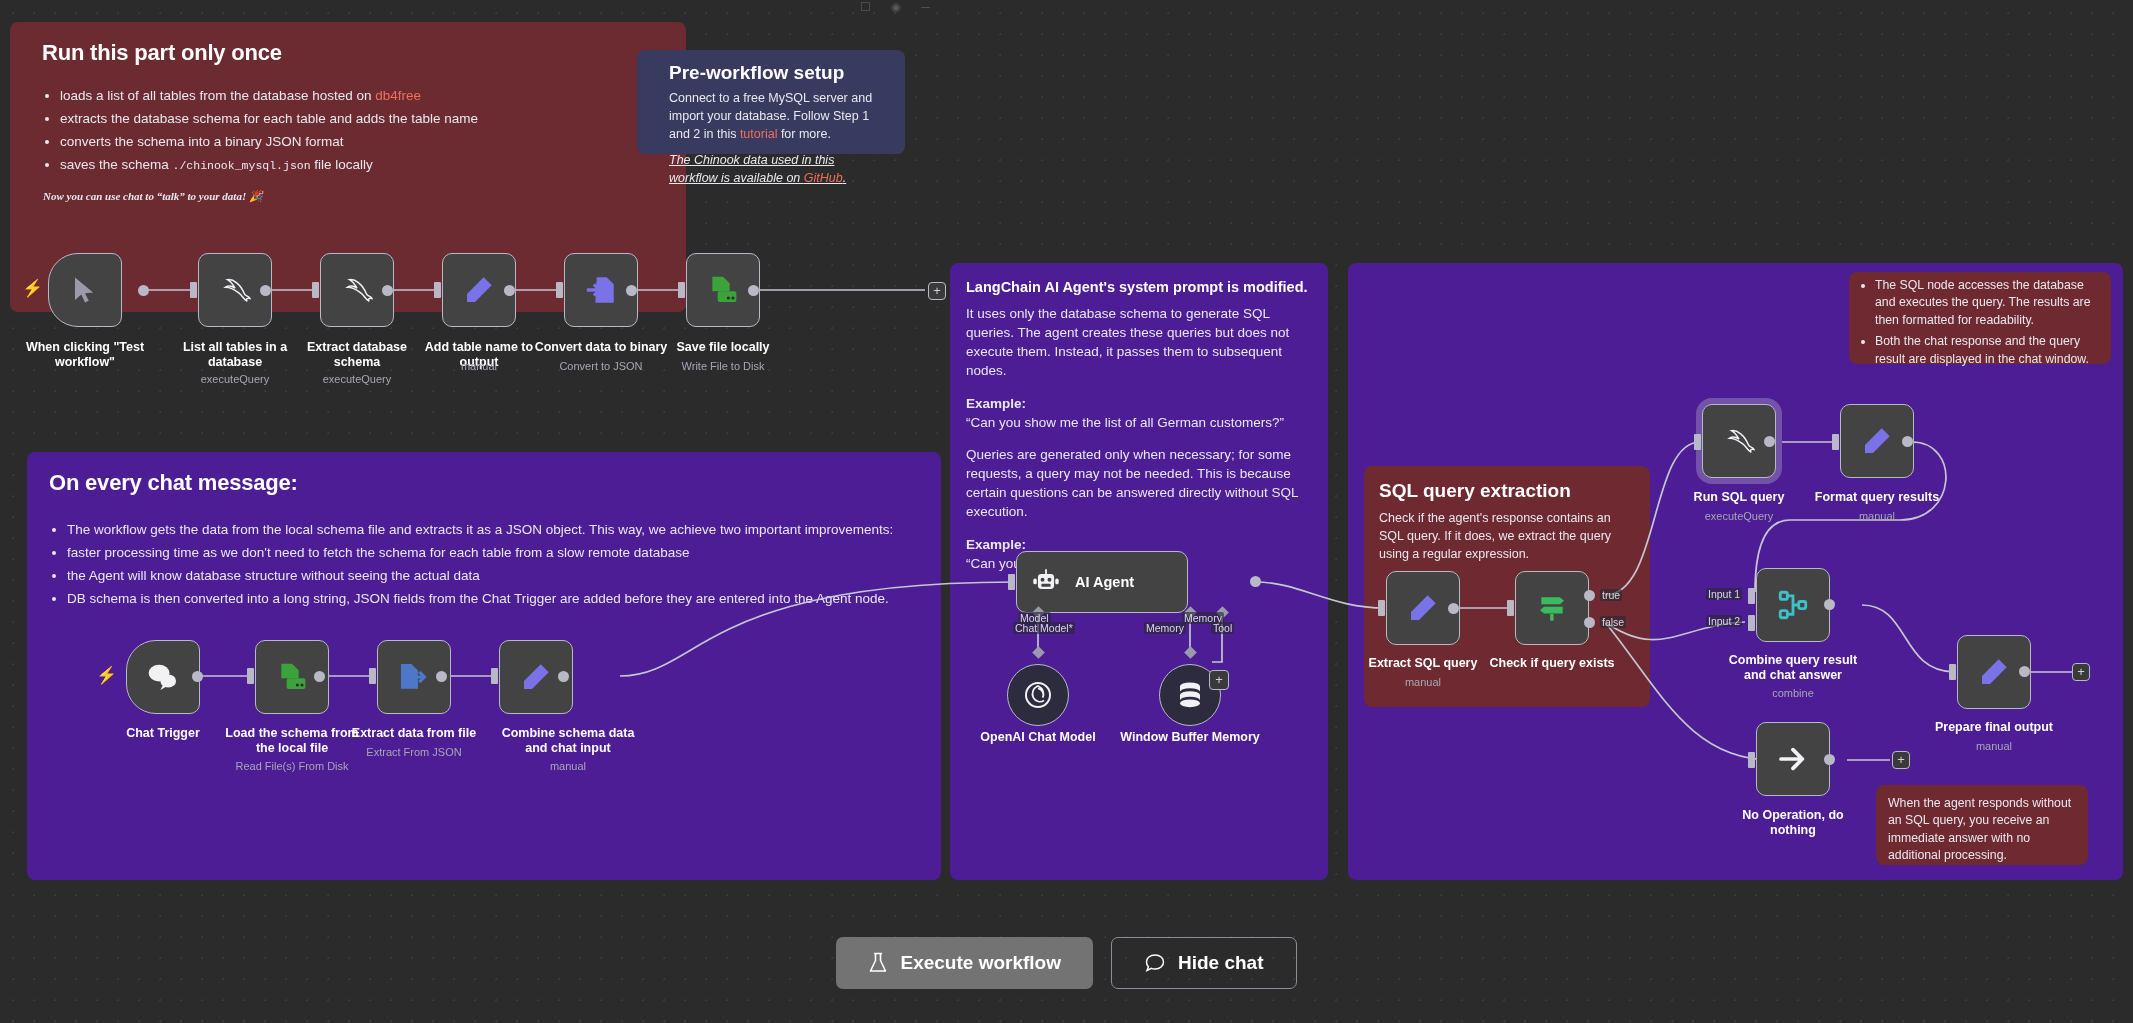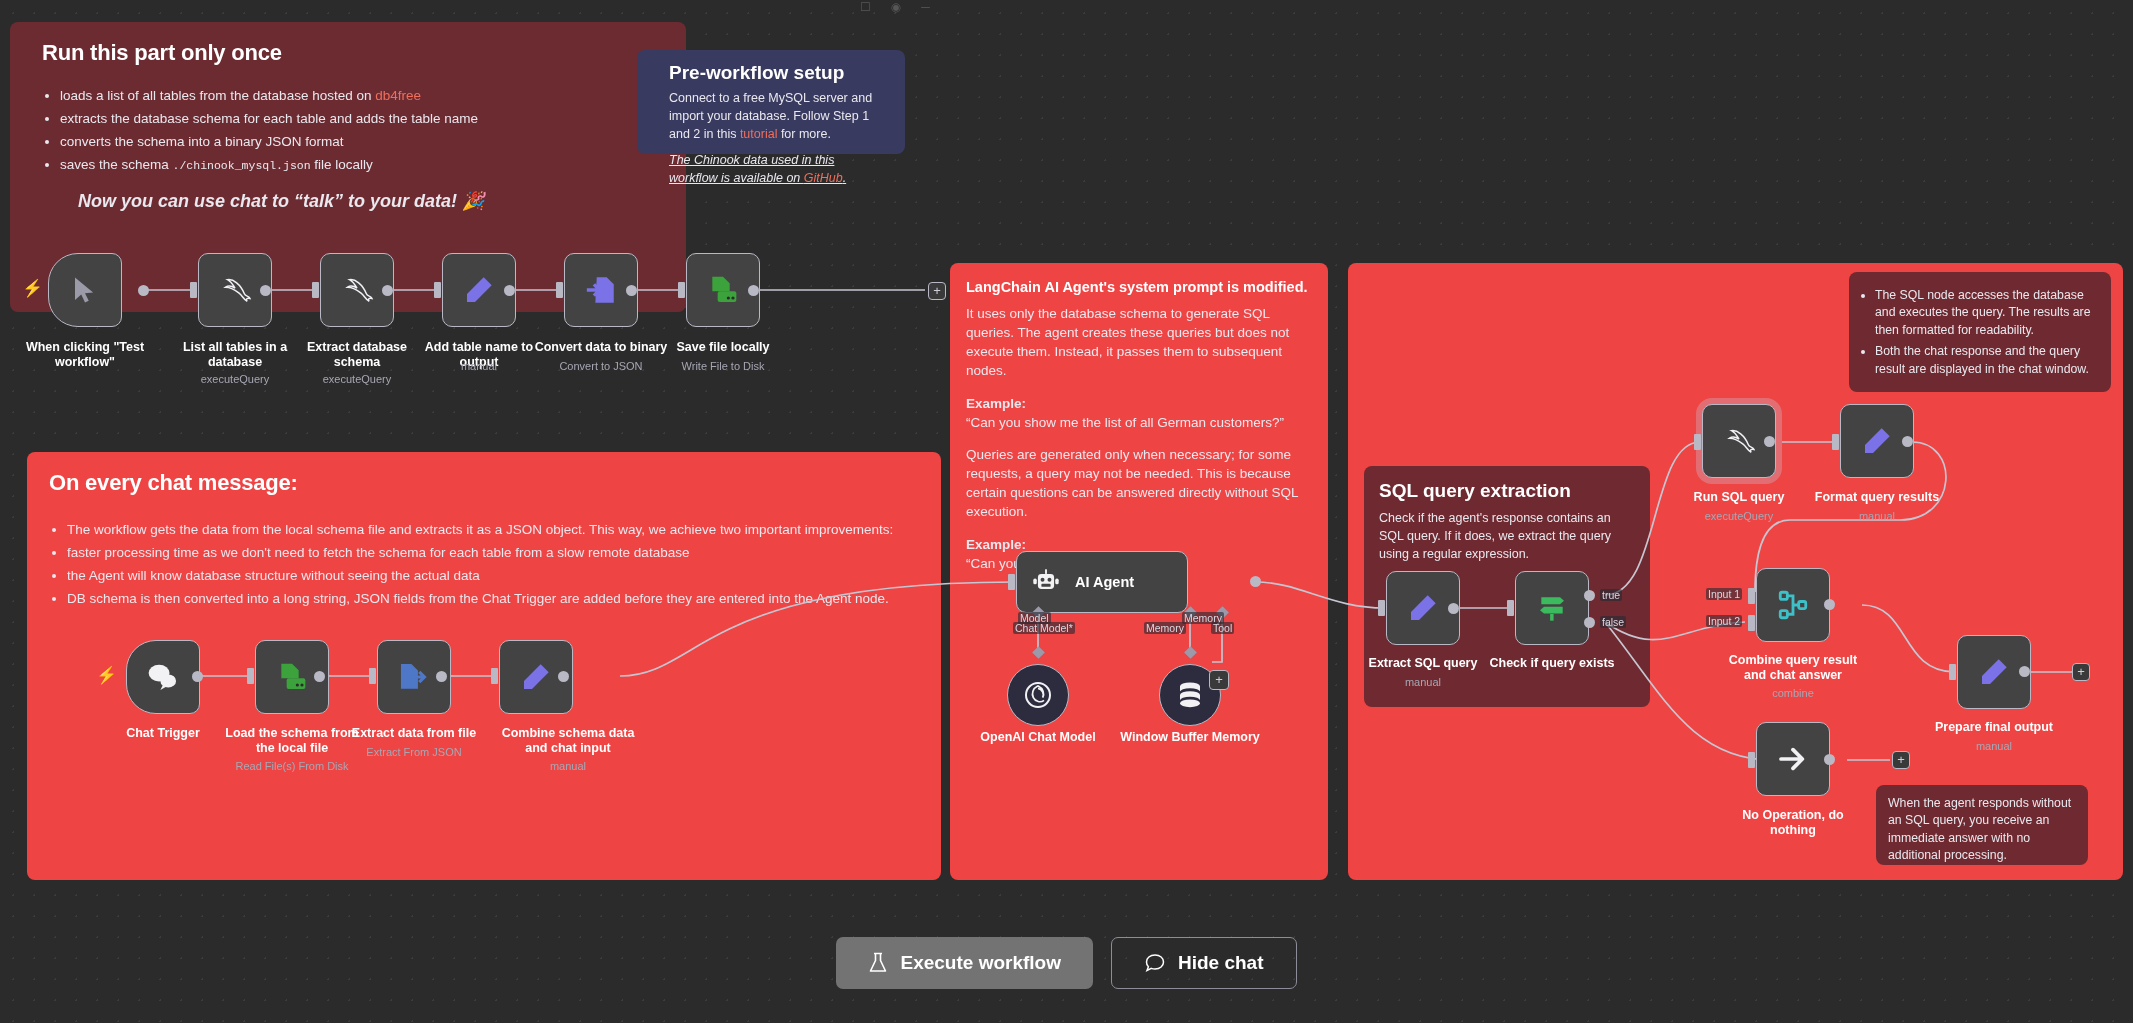--- a/index.html
+++ b/index.html
@@ -10,21 +10,21 @@
     background-color:#2b2b2b;
     background-image: radial-gradient(circle, #3c3c3c 1px, transparent 1px);
     background-size: 21px 21px;
     background-position: 3px 3px;
   }
   .canvas{ position:absolute; inset:0; }
 
   
   .sticky{ position:absolute; border-radius:8px; }
   .red-bg{ background:#6c2b31; }
-  .purple-bg{ background:#ef4444; }
+  .purple-bg{ background:#4c1d95; }
   .darkred-bg{ background:#6e2a30; }
   .navy-bg{ background:#393a60; }
 
   .sticky h1{
     font-size:22px; font-weight:bold; color:#ffffff; letter-spacing:-0.2px;
   }
   .sticky h2{ font-size:19px; font-weight:bold; color:#fff; }
   .sticky p, .sticky li{ font-size:13.5px; color:#e9e8ef; line-height:1.42; }
   .sticky ul{ margin-left:18px; }
   .sticky li{ margin-bottom:4px; }
@@ -89,21 +89,21 @@
   </div>
 
   <div class="sticky red-bg" style="left:10px; top:22px; width:676px; height:290px; padding:18px 32px;">
     <h1>Run this part only once</h1>
     <ul style="margin-top:20px">
       <li><span>loads a list of all tables from the database hosted on </span><span class="lnk">db4free</span></li>
       <li>extracts the database schema for each table and adds the table name</li>
       <li>converts the schema into a binary JSON format</li>
       <li><span>saves the schema </span><span class="mono">./chinook_mysql.json</span><span> file locally</span></li>
     </ul>
-    <p class="ital" style="margin-top:14px; margin-left:36px; font-size:18px;">Now you can use chat to “talk” to your data! 🎉</p>
+    <p class="ital" style="margin-top:14px; margin-left:1px; font-size:11px;font-family:Liberation Serif, serif;">Now you can use chat to “talk” to your data! 🎉</p>
   </div>
 
   <div class="sticky navy-bg" style="left:637px; top:50px; width:268px; height:104px; padding:12px 32px;">
     <h2>Pre-workflow setup</h2>
     <p style="margin-top:6px; font-size:12.5px;">
       <span>Connect to a free MySQL server and import your database. Follow Step 1 and 2 in this </span><span class="lnk">tutorial</span><span> for more.</span>
     </p>
     <p style="margin-top:9px; font-size:12.5px; font-style:italic;text-decoration:underline;">
       <span>The Chinook data used in this workflow is available on </span><span class="lnk">GitHub</span><span>.</span>
     </p>
@@ -124,21 +124,21 @@
     <ul style="margin-top:24px">
       <li>The workflow gets the data from the local schema file and extracts it as a JSON object. This way, we achieve two important improvements:</li>
       <li>faster processing time as we don't need to fetch the schema for each table from a slow remote database</li>
       <li>the Agent will know database structure without seeing the actual data</li>
       <li>DB schema is then converted into a long string, JSON fields from the Chat Trigger are added before they are entered into the Agent node.</li>
     </ul>
   </div>
 
   <div class="sticky purple-bg" style="left:1348px; top:263px; width:775px; height:617px;"></div>
 
-  <div class="sticky darkred-bg" style="left:1849px; top:272px; width:262px; height:120px; padding:15px 12px;">
+  <div class="sticky darkred-bg" style="left:1849px; top:272px; width:262px; height:92px; padding:5px 12px;">
     <ul style="margin-left:14px">
       <li style="font-size:12.3px">The SQL node accesses the database and executes the query. The results are then formatted for readability.</li>
       <li style="font-size:12.3px">Both the chat response and the query result are displayed in the chat window.</li>
     </ul>
   </div>
 
   <div class="sticky darkred-bg" style="left:1364px; top:466px; width:286px; height:241px; padding:14px 15px;">
     <h2>SQL query extraction</h2>
     <p style="margin-top:8px; font-size:12.5px">Check if the agent's response contains an SQL query. If it does, we extract the query using a regular expression.</p>
   </div>

